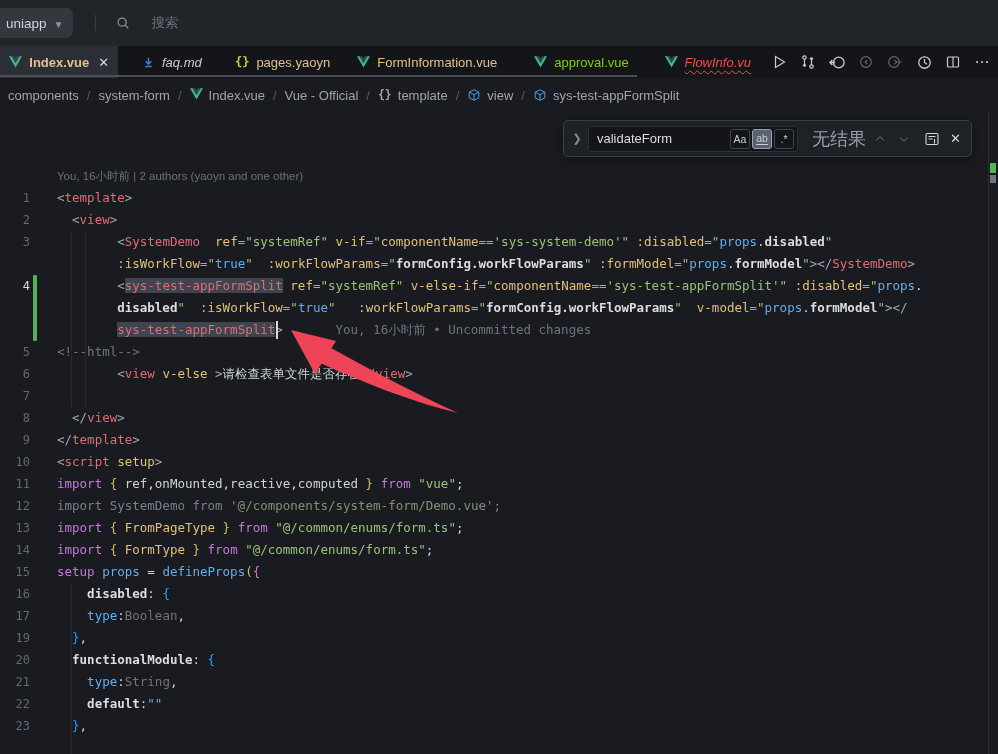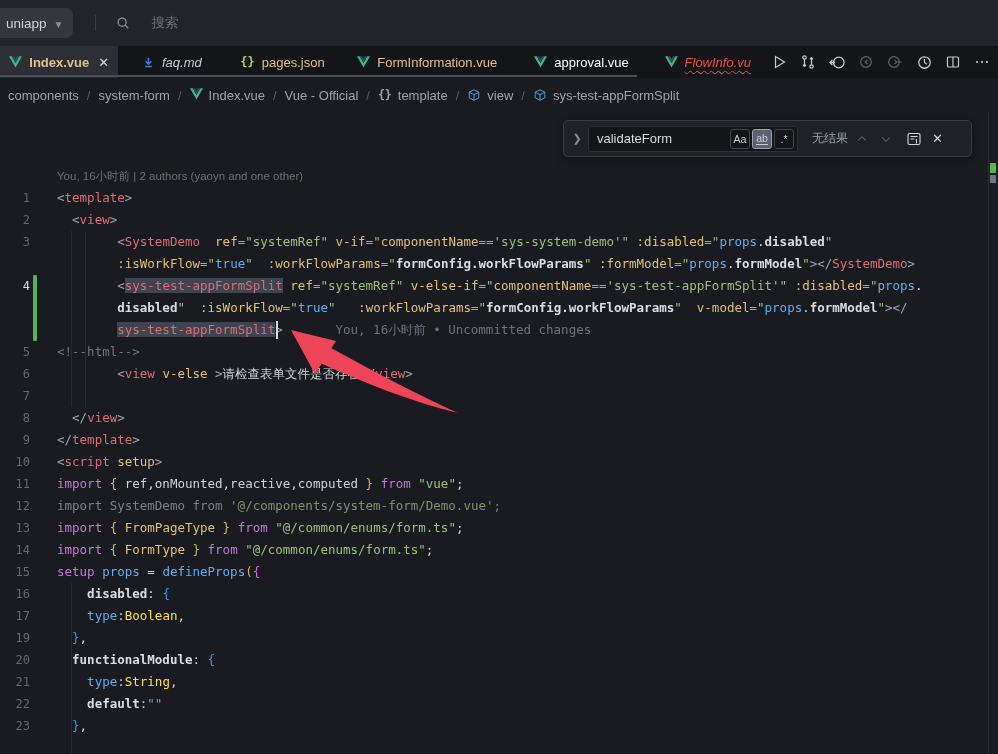--- a/index.html
+++ b/index.html
@@ -16,21 +16,21 @@
   
   .tabbar { position:absolute; top:46px; left:0; right:0; height:32px; background:#131519; display:flex; align-items:stretch; }
   .tab { display:flex; align-items:center; justify-content:center; gap:7px; font-size:13px; color:#c8ccd2; white-space:nowrap; overflow:hidden; }
   .tab:nth-child(1){ width:122px; background:#2c2f36; }
   .tab:nth-child(2){ width:110px; }
   .tab:nth-child(3){ width:118px; }
   .tab:nth-child(4){ width:180px; }
   .tab:nth-child(5){ width:138px; }
   .tab:nth-child(6){ width:122px; }
   .lbl-mod { color:#e2c08d; }
-  .lbl-add { color:#ffffff; }
+  .lbl-add { color:#84cc16; }
   .lbl-err { color:#f14c4c; font-style:italic; text-decoration:underline wavy #f14c4c 1px; text-underline-offset:3px; }
   .lbl-preview { font-style:italic; }
   .tab-close { color:#d6d9de; font-size:13px; margin-left:2px; }
   .json-glyph { color:#cbcb41; font-weight:bold; font-size:12px; font-family:"DejaVu Sans Mono",monospace; }
   .actions { margin-left:auto; display:flex; align-items:center; gap:5px; padding-right:4px; }
   .abtn { width:24px; height:24px; display:flex; align-items:center; justify-content:center; border-radius:4px; }
   .abtn svg { stroke:#c6cbd2; fill:none; stroke-width:1.2; }
   .abtn.dim svg { stroke:#60666e; }
   .tabscroll { position:absolute; top:75px; left:0; width:637px; height:2px; background:#4a4f57; }
 
@@ -48,21 +48,21 @@
   .row { display:flex; height:22px; }
   .ln { flex:0 0 40px; text-align:right; padding-right:10px; color:#626972; font:12px/22px "DejaVu Sans Mono",monospace; }
   .ln.cur { color:#d7dbe0; }
   .cd { white-space:pre; font:12.5px/22px "DejaVu Sans Mono",monospace; margin-left:17px; color:#cfd3da; }
   .cd .pl { color:#cfd3da; }
   .cd .pu { color:#9fa7b3; }
   .cd .tg { color:#e06c75; }
   .cd .at { color:#e3c078; }
   .cd .st { color:#98c379; }
   .cd .bl { color:#61afef; }
-  .cd .cy { color:#fde047; }
+  .cd .cy { color:#737373; }
   .cd .wb { color:#dadde3; font-weight:bold; }
   .cd .kw { color:#c678dd; }
   .cd .b1 { color:#d7ba5f; }
   .cd .b2 { color:#d670d6; }
   .cd .b3 { color:#2b9df5; }
   .cd .cm { color:#6e7580; }
   .cd .dm { color:#79808c; }
   .cd .ds { color:#839173; }
   .cd .bm { color:#6d737e; }
   .cd .hl { color:#e06c75; background:#3f4450; }
@@ -74,21 +74,21 @@
   .arrow-svg { position:absolute; left:0; top:0; pointer-events:none; }
 
   
   .find { position:absolute; top:8px; left:563px; width:409px; height:37px; background:#1e2126; border:1px solid #3a3f47; border-radius:5px; box-shadow:0 2px 10px rgba(0,0,0,.4); display:flex; align-items:center; padding:0 8px 0 6px; }
   .find-expand { color:#8b9097; font-size:11px; width:14px; text-align:center; }
   .find-input { margin-left:4px; width:210px; height:26px; background:#131519; border:1px solid #2c3138; border-radius:3px; display:flex; align-items:center; padding:0 3px 0 8px; }
   .find-query { flex:1; color:#d8dbe0; font-size:13px; }
   .fopt { width:20px; height:20px; display:flex; align-items:center; justify-content:center; border:1px solid #3f454e; border-radius:3px; color:#c9ced5; font-size:10.5px; margin-left:2px; }
   .fopt.on { background:#5a6170; border-color:#98a1ad; }
   .fopt .ww { border-bottom:1px solid currentColor; }
-  .find-results { margin-left:14px; color:#9aa0aa; font-size:12px; }
+  .find-results { margin-left:14px; color:#9aa0aa; font-size:18px; }
   .fnav { width:20px; height:20px; display:flex; align-items:center; justify-content:center; margin-left:4px; }
   .fnav svg { stroke:#5f6670; fill:none; stroke-width:1.4; }
   .fsel { margin-left:8px; }
   .fsel svg { stroke:#d3d7dd; fill:none; stroke-width:1.1; }
   .find-close { margin-left:8px; color:#d3d7dd; font-size:13px; }
 
   .vue-svg { display:block; }
 </style>
 </head>
 <body>
@@ -118,21 +118,21 @@
     <span class="tab-close">✕</span>
   </div>
   <div class="tab">
     <svg width="13" height="13" viewBox="0 0 16 16">
         <path d="M8 2v7M4.5 6.5L8 10l3.5-3.5M4 13h8" fill="none" stroke="#3b82d8" stroke-width="1.8"></path>
       </svg>
     <span class="lbl-preview">faq.md</span>
   </div>
   <div class="tab">
     <span class="json-glyph">{}</span>
-    <span class="lbl-mod">pages.json</span>
+    <span class="lbl-mod">pages.yaoyn</span>
   </div>
   <div class="tab">
     <svg class="vue-svg" width="13" height="12" viewBox="0 0 16 14">
         <path d="M0 0l8 13.8L16 0h-3.2L8 8.3 3.2 0z" fill="#41b883"></path>
         <path d="M3.2 0L8 8.3 12.8 0H9.7L8 3 6.3 0z" fill="#35495e"></path>
       </svg>
     <span class="lbl-mod">FormInformation.vue</span>
   </div>
   <div class="tab">
     <svg class="vue-svg" width="13" height="12" viewBox="0 0 16 14">

